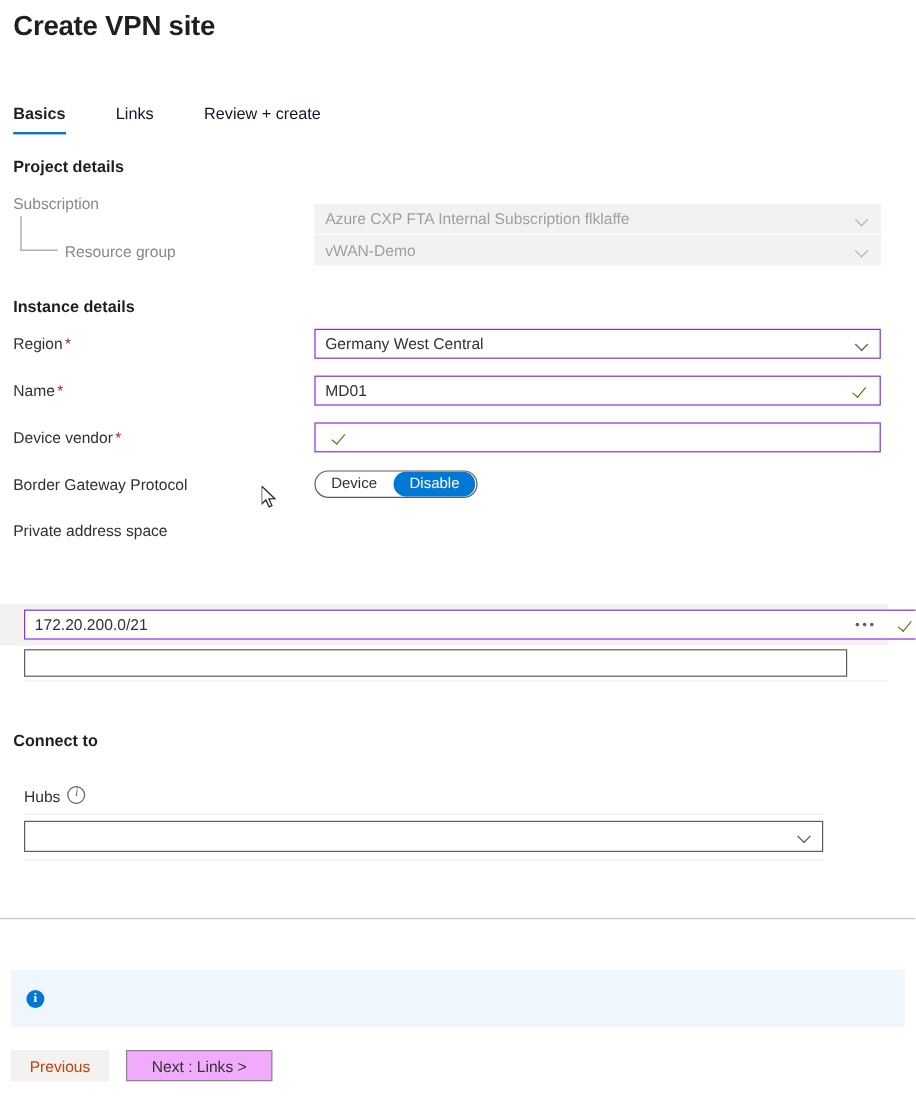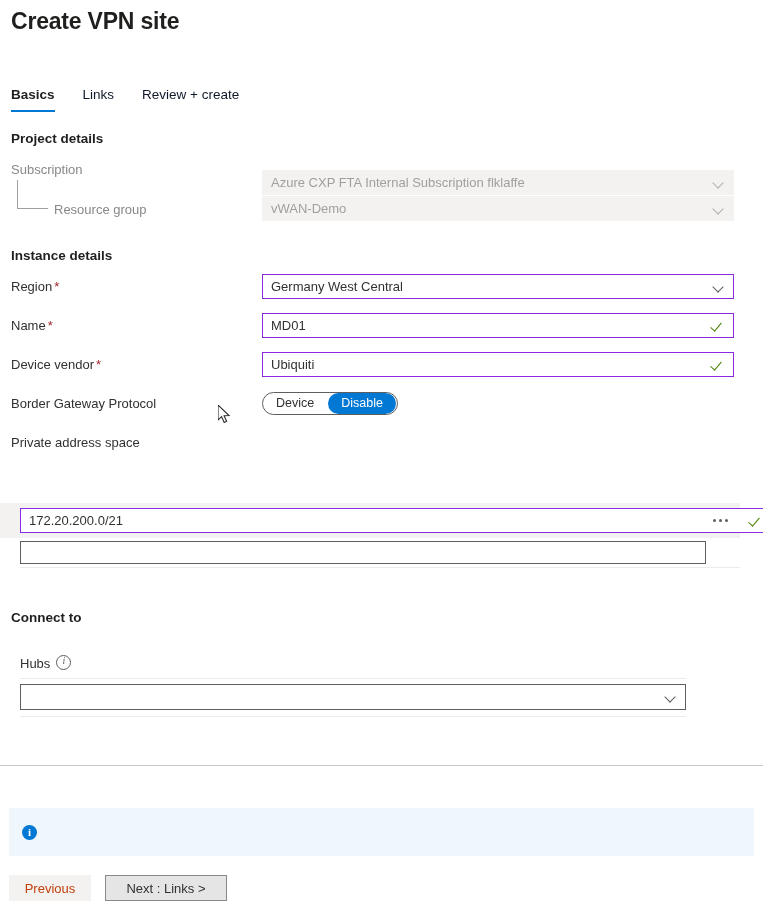--- a/index.html
+++ b/index.html
@@ -29,21 +29,21 @@
     line-height: 32px;
   }
 
   
   .tabstrip {
     position: absolute;
     left: 11px;
     top: 86px;
     display: flex;
     align-items: flex-start;
-    gap: 0px;
+    gap: 14px;
   }
   .tab {
     position: relative;
     padding: 0 14px 8px 0;
     margin-right: 14px;
     font-size: 13.5px;
     color: #0f172a;
     cursor: pointer;
     line-height: 18px;
     white-space: nowrap;
@@ -325,21 +325,21 @@
   
   .btn {
     position: absolute;
     box-sizing: border-box;
     height: 26px;
     display: flex;
     align-items: center;
     justify-content: center;
     font-size: 13px;
     cursor: pointer;
-    background: #e5e5e5;
+    background: #f0abfc;
     border: 1px solid #8a8886;
     color: #323130;
   }
   .btn.disabled {
     background: #f3f2f1;
     border: 1px solid #f3f2f1;
     color: #c2410c;
     cursor: default;
   }
 
@@ -394,21 +394,20 @@
 </div>
 <div class="ctl purple" style="left:262px; top:313px; width:472px;">
   <span class="val">MD01</span>
   <span class="check"></span>
 </div>
 
 <div class="field-label" style="top:357px">
   <span>Device vendor</span><span class="req">*</span>
 </div>
 <div class="ctl purple" style="left:262px; top:352px; width:472px;">
-  <span class="val">Ubiquiti</span>
   <span class="check"></span>
 </div>
 
 <div class="field-label" style="top:396px">Border Gateway Protocol</div>
 <div class="toggle">
   <span class="opt">Device</span>
   <span class="opt sel">Disable</span>
 </div>
 
 <div class="field-label" style="top:435px">Private address space</div>

